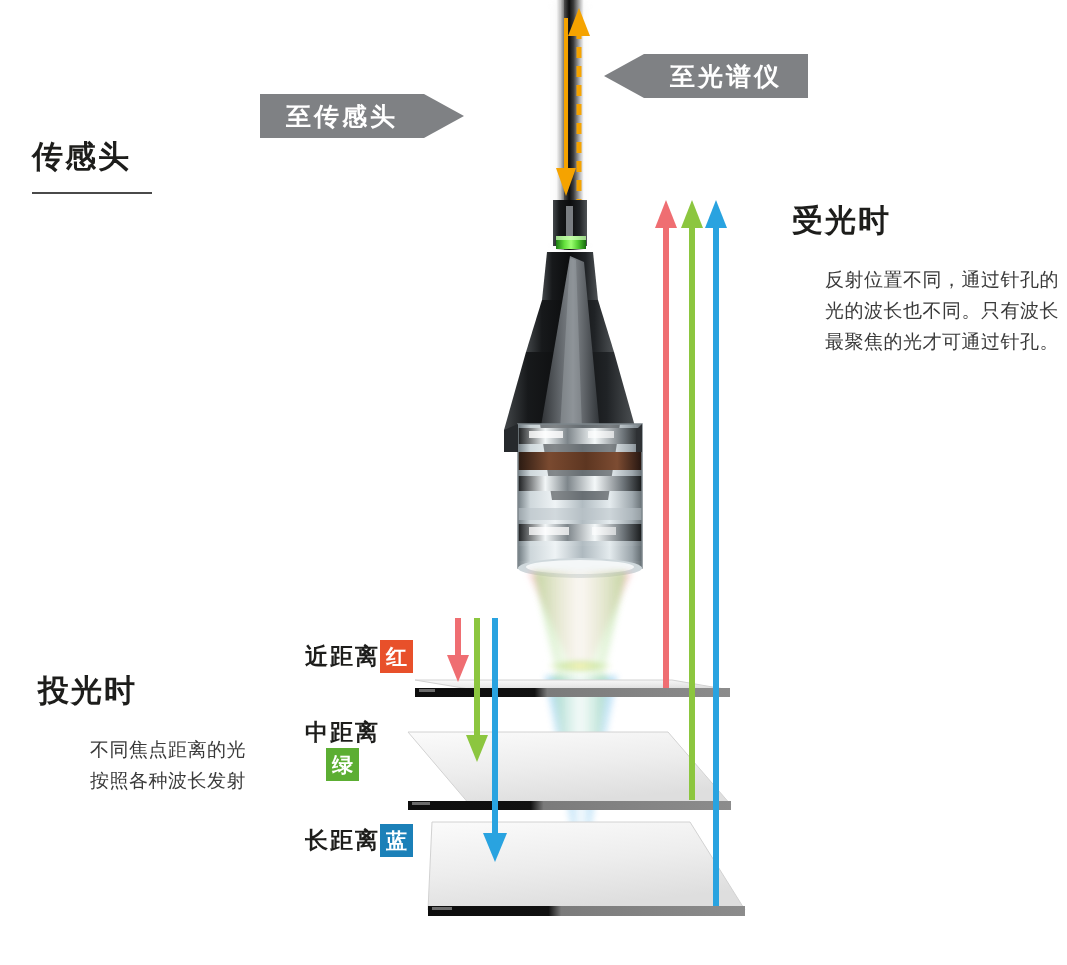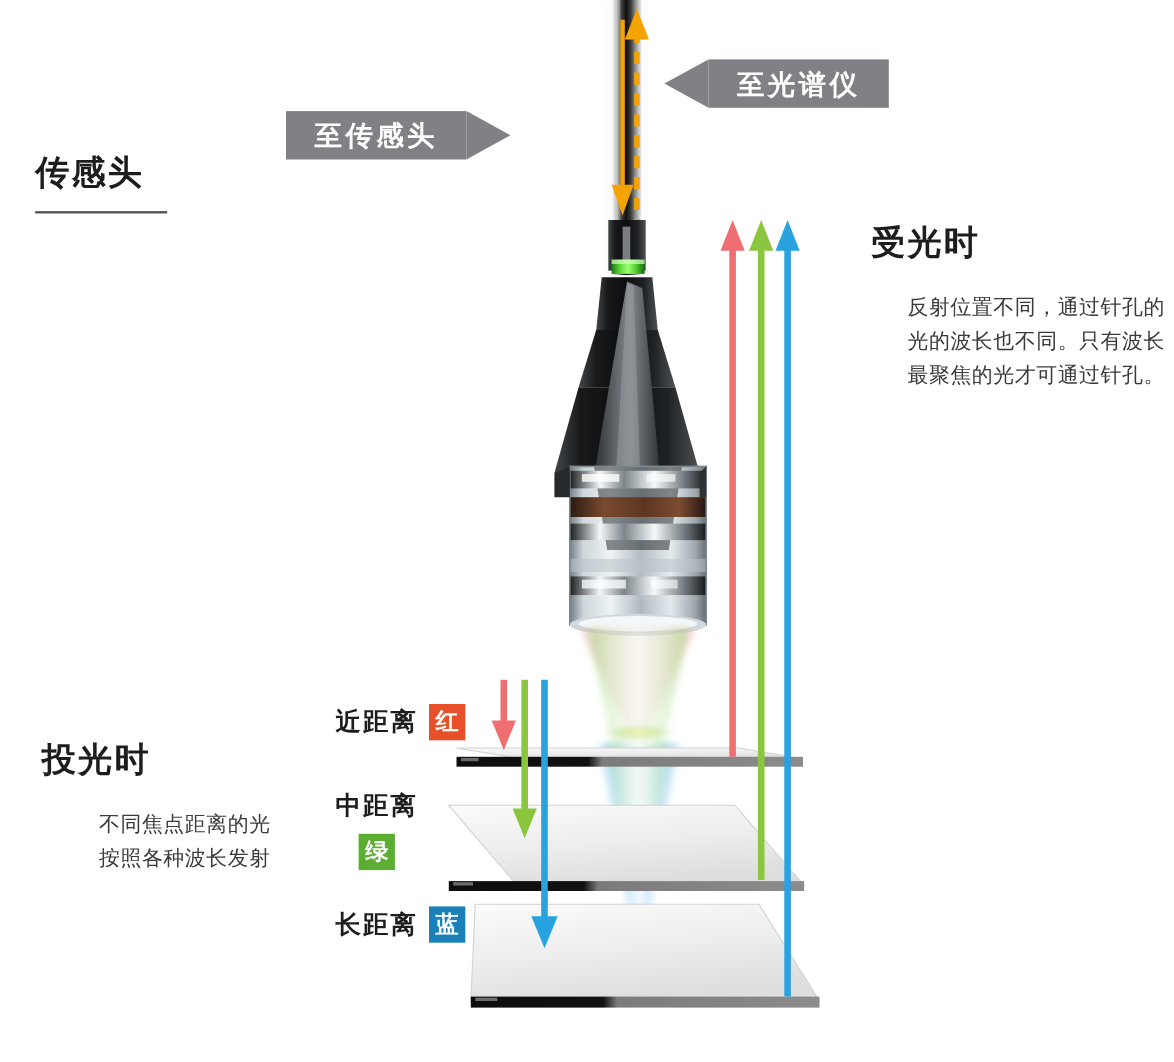--- a/index.html
+++ b/index.html
@@ -44,21 +44,21 @@
     border-bottom:22px solid transparent;
     border-left:40px solid #7f8184;
   }
   .callout.left-point .tip{
     border-top:22px solid transparent;
     border-bottom:22px solid transparent;
     border-right:40px solid #7f8184;
   }
 
   
-  .dist-row{display:flex;align-items:center;gap:10px;}
+  .dist-row{display:flex;align-items:center;}
   .dist-row .txt{
     font-size:23px;font-weight:700;color:#1d1d1b;letter-spacing:2px;
     white-space:nowrap;
   }
   .badge{
     width:33px;height:33px;display:flex;align-items:center;justify-content:center;
     color:#fff;font-size:21px;font-weight:700;line-height:1;
   }
 </style>
 </head>
@@ -298,21 +298,21 @@
     <g>
       <line x1="692" y1="800" x2="692" y2="222" stroke="#8cc63f" stroke-width="6"></line>
       <polygon points="692,200 681,228 703,228" fill="#8cc63f"></polygon>
     </g>
     <g>
       <line x1="716" y1="906" x2="716" y2="222" stroke="#29a3e0" stroke-width="6"></line>
       <polygon points="716,200 705,228 727,228" fill="#29a3e0"></polygon>
     </g>
   </svg>
 
-  <div class="abs callout right-point" style="left:260px;top:101px;">
+  <div class="abs callout right-point" style="left:260px;top:94px;">
     <div class="body">
       <span>至传感头</span>
     </div>
     <div class="tip"></div>
   </div>
 
   <div class="abs callout left-point" style="left:604px;top:54px;">
     <div class="tip"></div>
     <div class="body">
       <span>至光谱仪</span>

